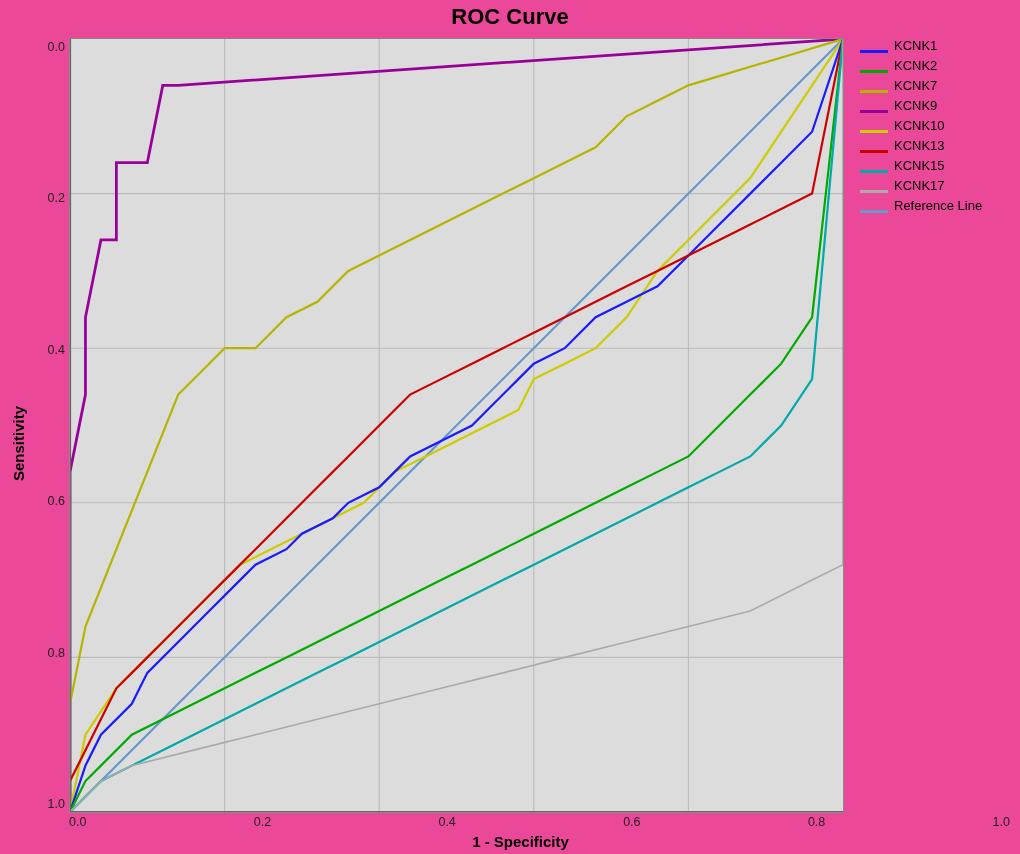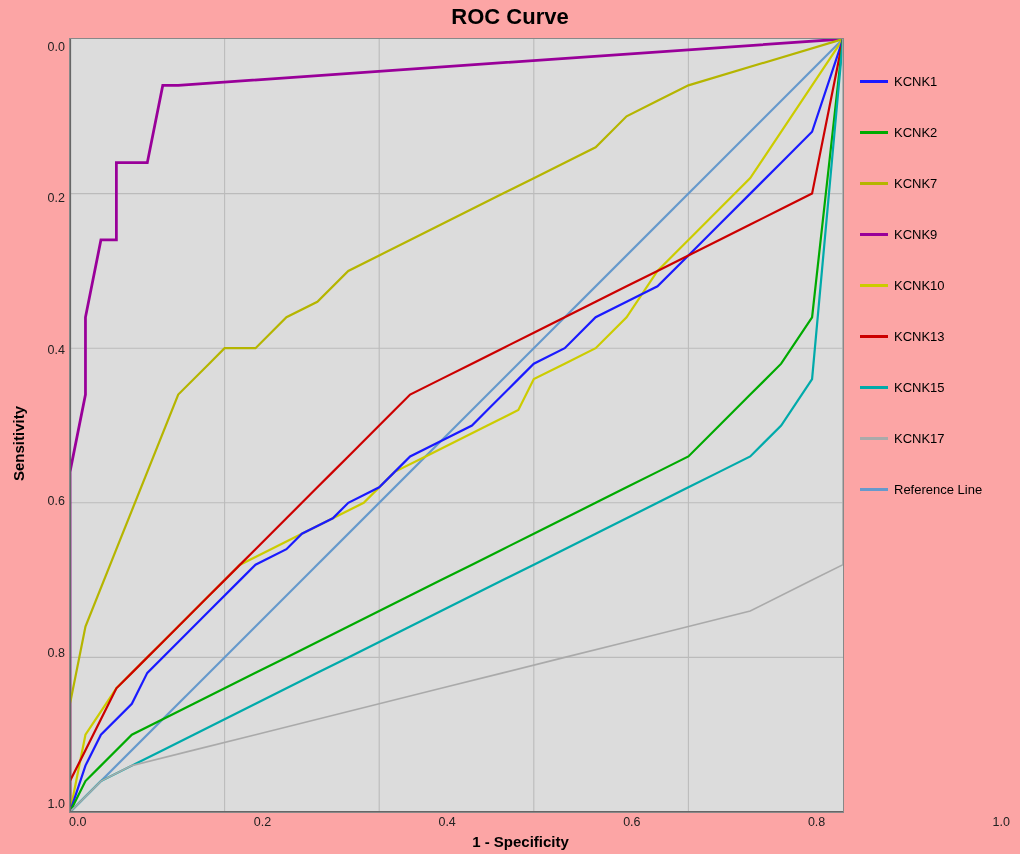--- a/index.html
+++ b/index.html
@@ -6,21 +6,21 @@
     body {
       background: #f0f0f0;
       display: flex;
       justify-content: center;
       align-items: center;
       width: 1020px;
       height: 854px;
       font-family: Arial, sans-serif;
     }
     .outer-container {
-      background: #fca5a5;
+      background: #ec4899;
       width: 1020px;
       height: 854px;
       display: flex;
       flex-direction: column;
       align-items: center;
       justify-content: center;
       padding: 10px;
     }
     .chart-title {
       font-size: 22px;
@@ -73,23 +73,22 @@
     }
     .legend-title {
       font-size: 14px;
       text-align: center;
       color: #000;
       margin-bottom: 8px;
       line-height: 1.3;
     }
     .legend-item {
       display: flex;
-      align-items: center;
+      align-items: flex-end;
       margin-bottom: 5px;
-      margin-top: 36px;
     }
     .legend-line {
       width: 28px;
       height: 3px;
       margin-right: 6px;
       flex-shrink: 0;
     }
     .legend-label {
       font-size: 13px;
       color: #000;

